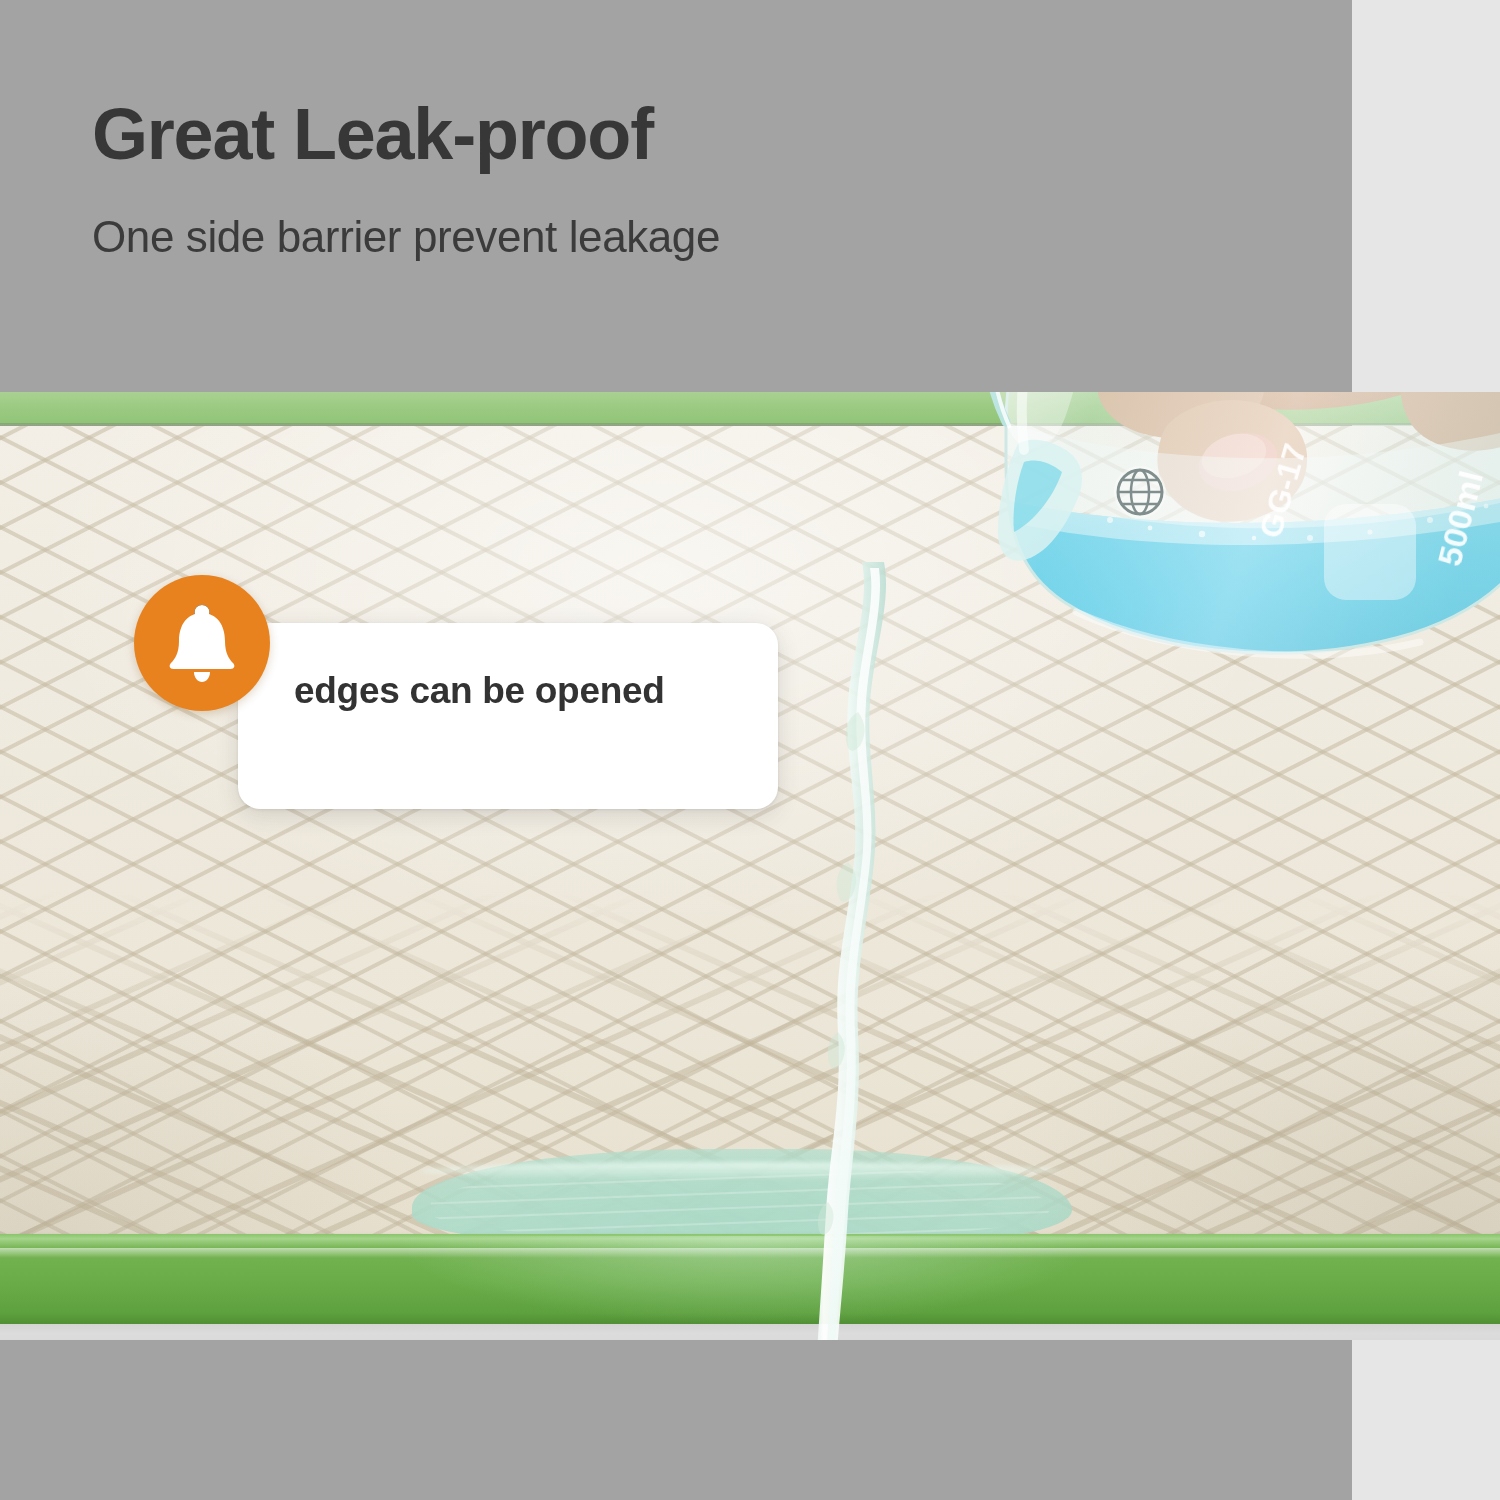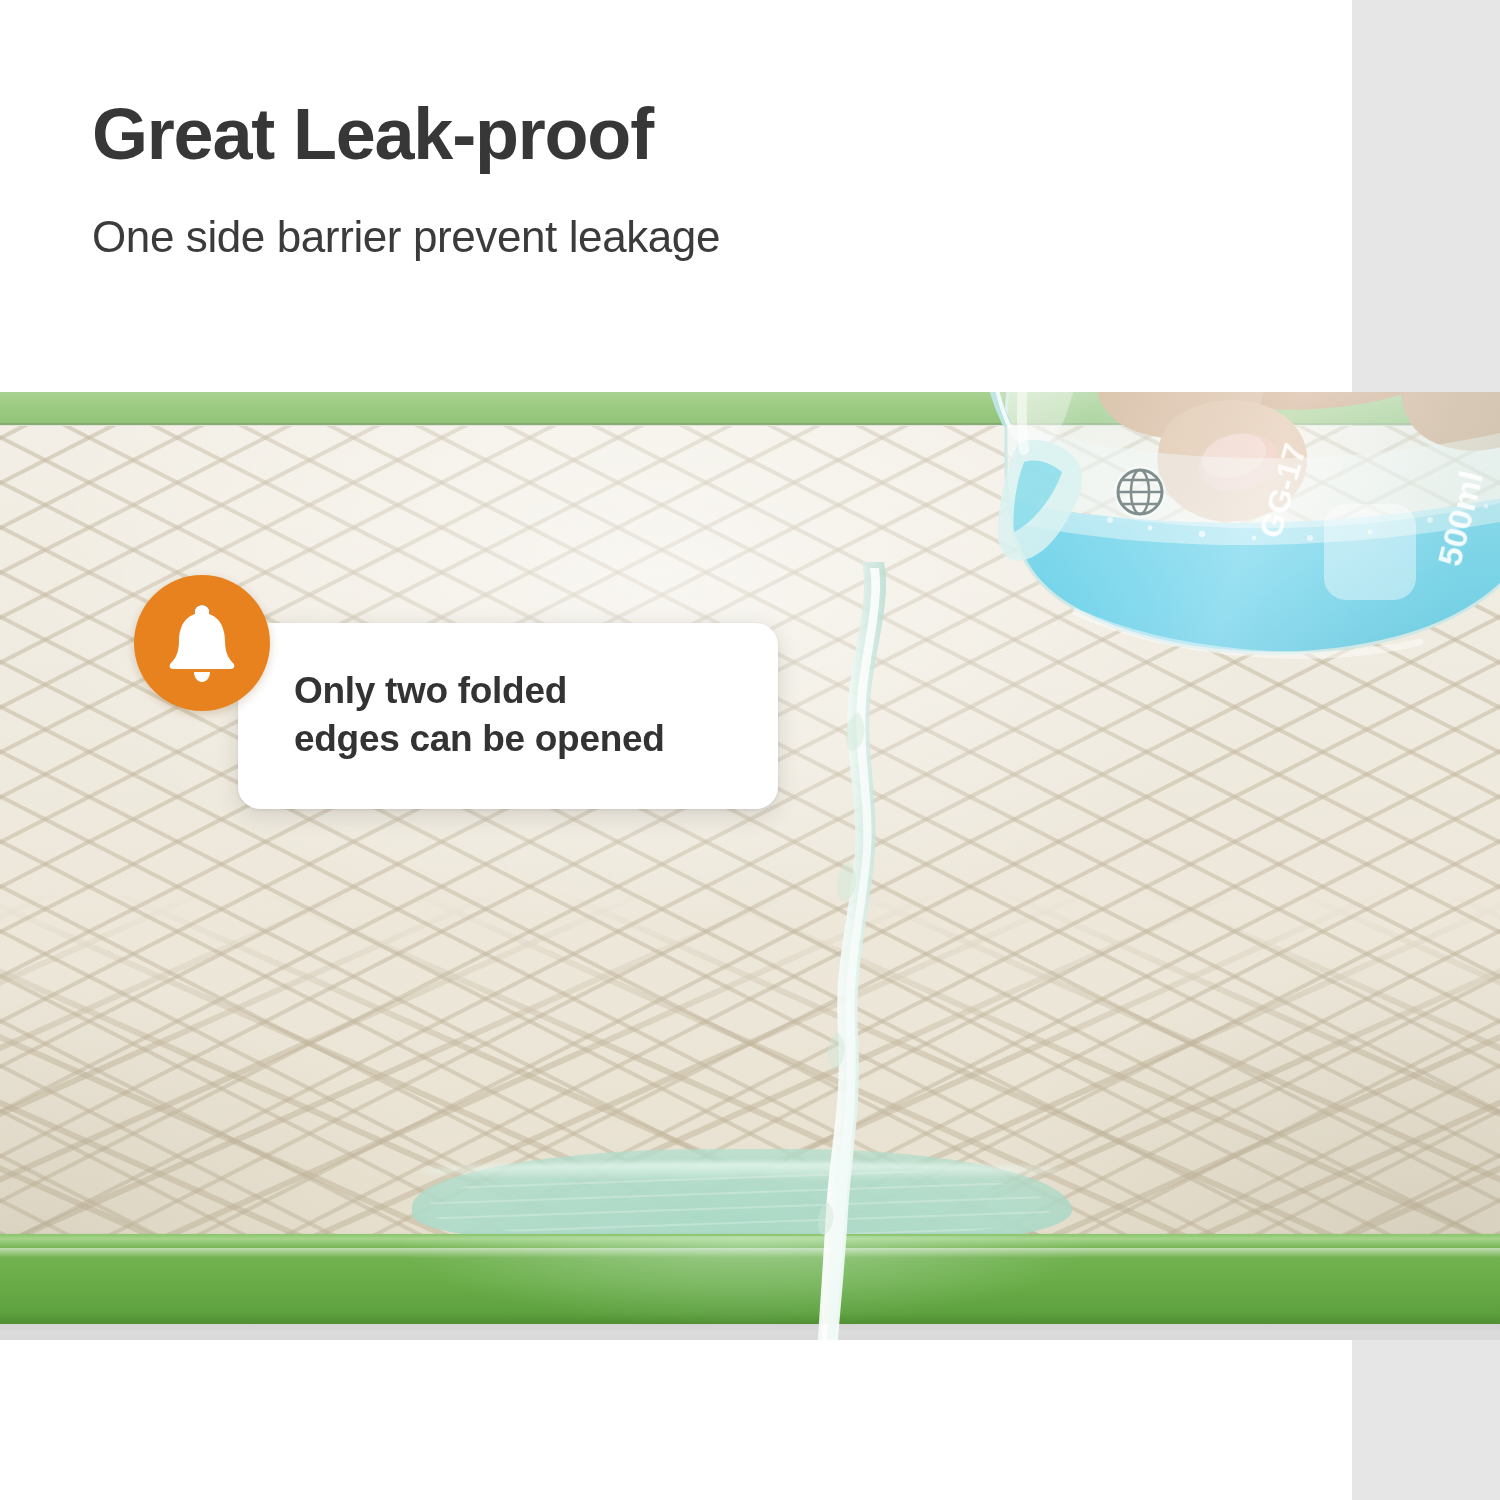--- a/index.html
+++ b/index.html
@@ -1,21 +1,21 @@
 <!DOCTYPE html>
 <html><head>
 <meta charset="utf-8">
 <style>
   * { margin:0; padding:0; box-sizing:border-box; }
   html, body {
     width:1500px; height:1500px; overflow:hidden;
     font-family:"Liberation Sans", sans-serif;
     background:#e6e6e6;
   }
-  #stage { position:relative; width:1352px; height:1500px; background:#ffffff; }
+  #stage { position:relative; width:1352px; height:1500px; background:#a3a3a3; }
 
   
   .header { position:absolute; left:92px; top:96px; width:1000px; }
   .headline {
     font-size:72px; font-weight:700; color:#373737;
     letter-spacing:-1.2px; line-height:1.06; white-space:nowrap;
   }
   .subhead {
     font-size:44px; font-weight:400; color:#3b3b3b;
     letter-spacing:-0.4px; margin-top:40px; white-space:nowrap;
@@ -382,21 +382,20 @@
           <path d="M266,620 C360,662 500,676 610,650" fill="none" stroke="#ffffff" stroke-width="7" opacity=".45" stroke-linecap="round"></path>
         </g>
       </svg>
     </div>
 
   </div>
 
   <div class="callout">
     <div class="callout-card"></div>
     <div class="callout-text">
-      <span>Only two folded</span>
       <span>edges can be opened</span>
     </div>
     <div class="badge">
       <svg width="76" height="80" viewBox="0 0 76 80" aria-hidden="true">
 
         <ellipse cx="38" cy="9" rx="7.5" ry="7"></ellipse>
 
         <path d="M38,10 C23,10 15,22 15,38 C15,50 11,56 7,60
                  C4.5,62.5 5.5,66 9.5,66 L66.5,66 C70.5,66 71.5,62.5 69,60
                  C65,56 61,50 61,38 C61,22 53,10 38,10 Z" fill="#ffffff"></path>

